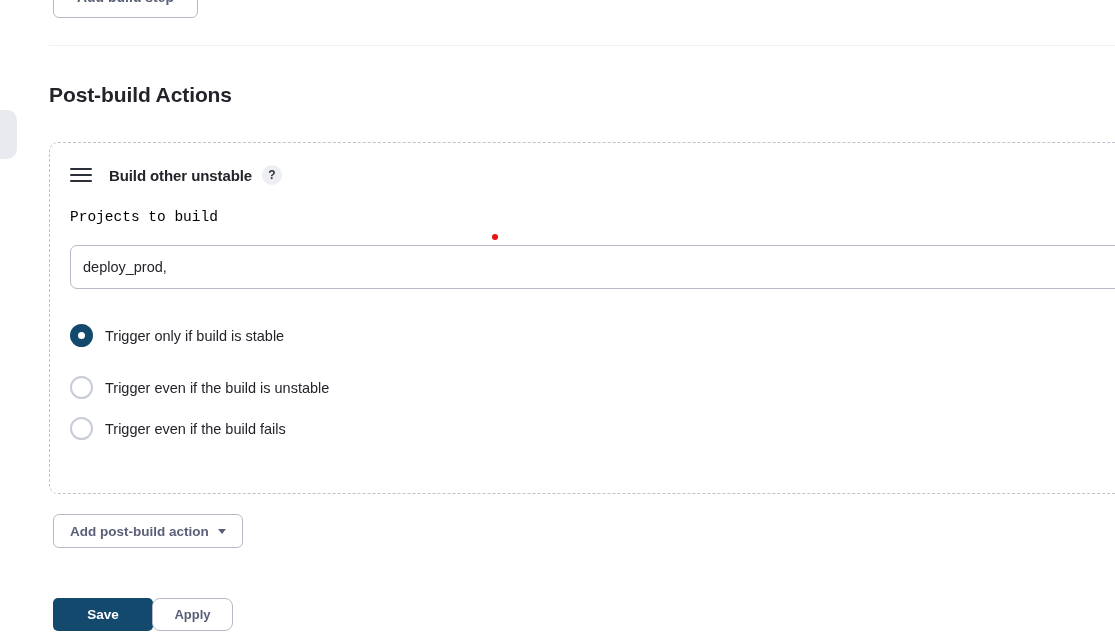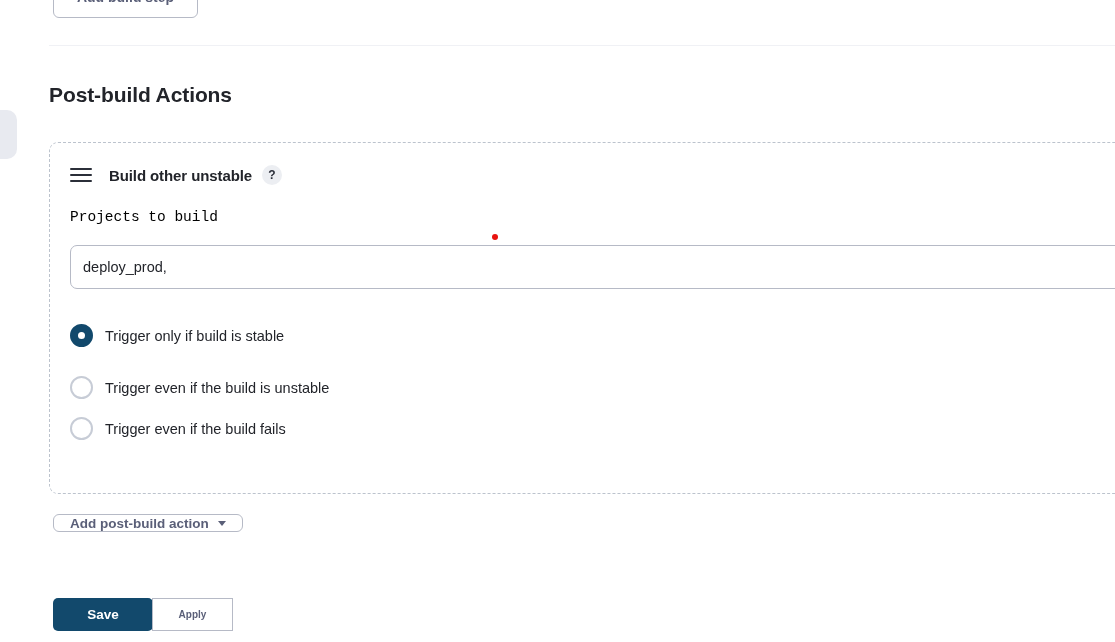--- a/index.html
+++ b/index.html
@@ -201,21 +201,21 @@
     height: 6px;
     border-radius: 50%;
     background: #e8130f;
   }
 
   
   #add-postbuild-btn {
     position: absolute;
     left: 53px;
     top: 514px;
-    height: 18px;
+    height: 34px;
     box-sizing: border-box;
     padding: 0 16px;
     border: 1px solid #b6bac6;
     border-radius: 6px;
     background: #ffffff;
     color: #5a5f78;
     font-family: "Liberation Sans", sans-serif;
     font-size: 13.5px;
     font-weight: 700;
     display: flex;
@@ -249,25 +249,25 @@
     cursor: pointer;
   }
   #apply-button {
     position: absolute;
     left: 152px;
     top: 598px;
     width: 81px;
     height: 33px;
     box-sizing: border-box;
     border: 1px solid #b6bac6;
-    border-radius: 0;
+    border-radius: 8px;
     background: #ffffff;
     color: #5a5f78;
     font-family: "Liberation Sans", sans-serif;
-    font-size: 10px;
+    font-size: 13px;
     font-weight: 700;
     cursor: pointer;
   }
 </style>
 </head>
 <body>
 
 <div id="add-build-step-btn">
   <span>Add build step</span>
 </div>

